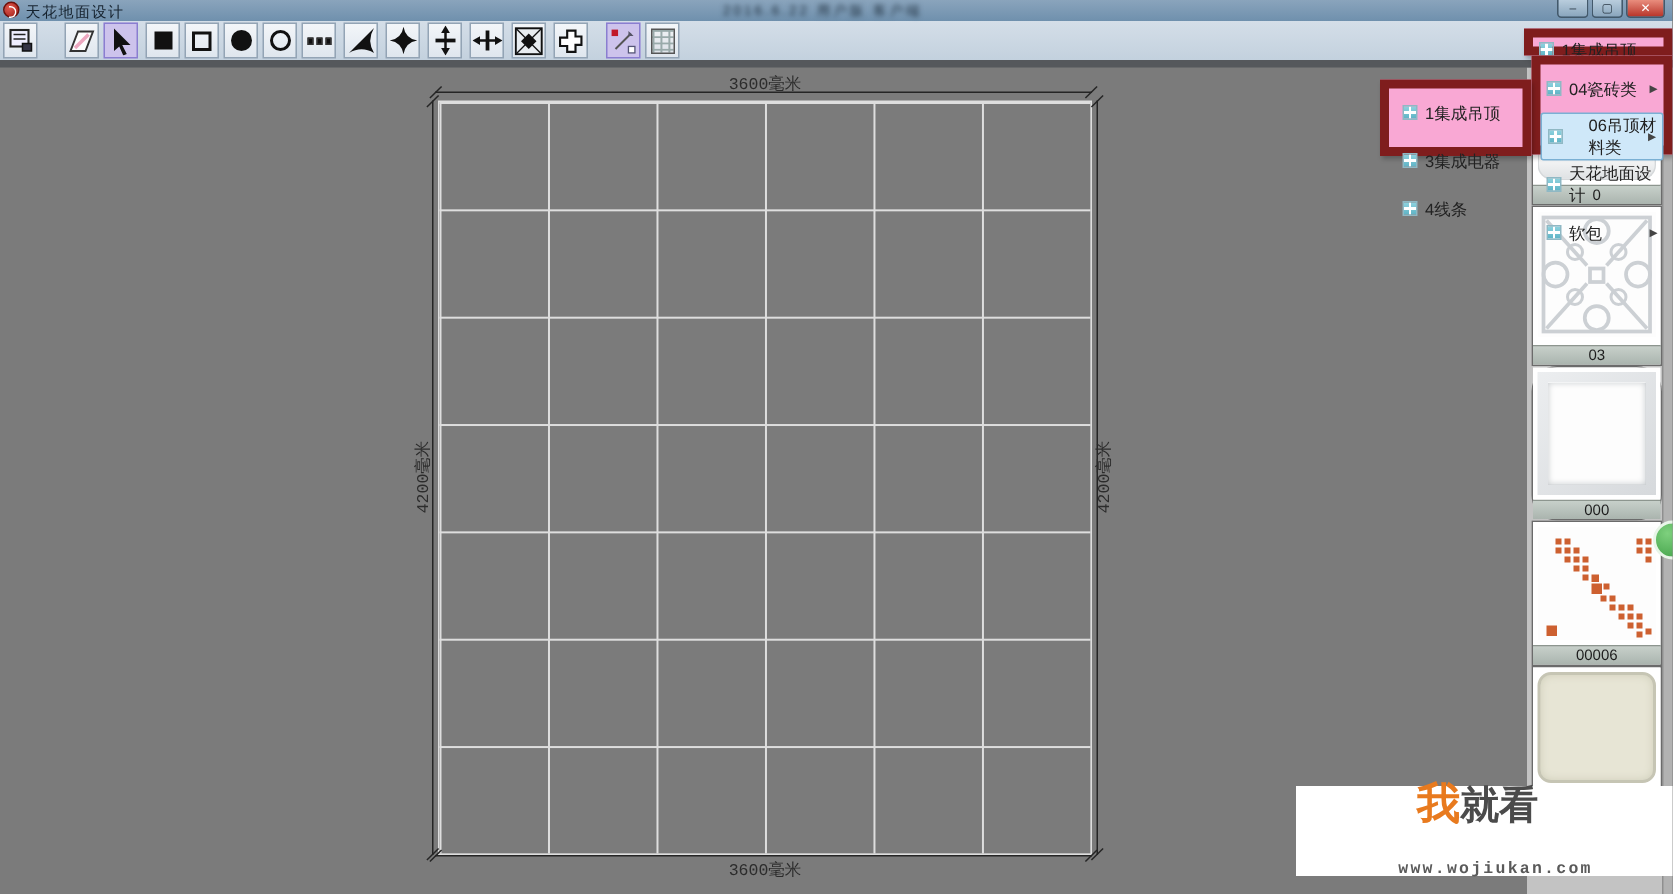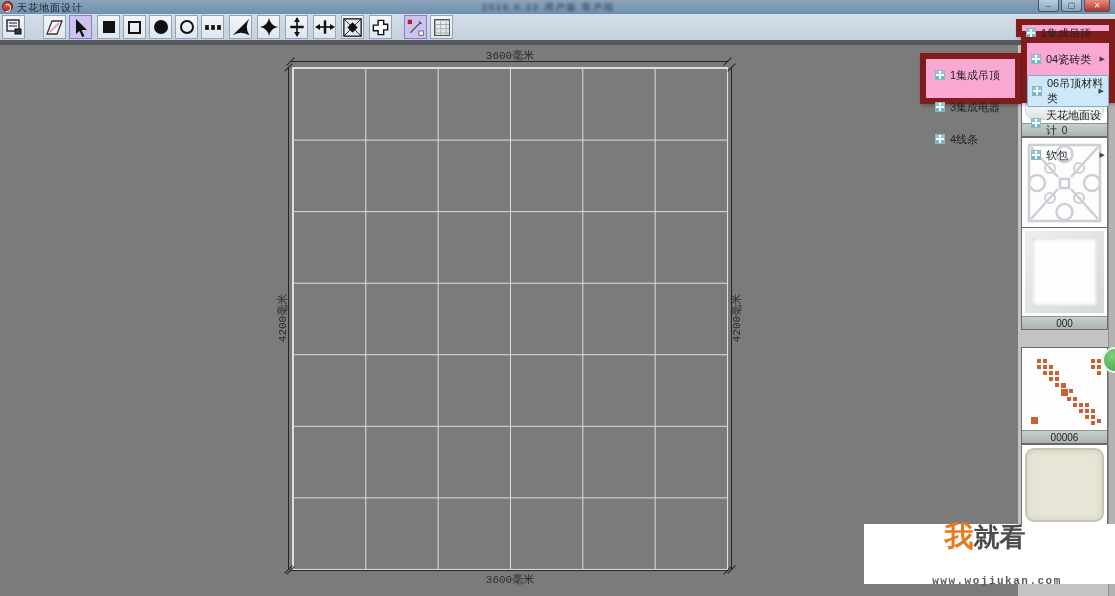--- a/index.html
+++ b/index.html
@@ -95,21 +95,21 @@
   .green-btn { position:absolute; left:1102px; top:347px; width:26px; height:26px; border-radius:50%;
     background:radial-gradient(circle at 35% 30%, #7ed07e, #3d9e44); border:2px solid #e8f5e8; z-index:7; }
 
   
   .menu { position:absolute; background:#f9a8d4; border:6px solid #7f1d1d; box-shadow:1px 2px 3px rgba(0,0,0,.25); z-index:40; }
   .menu-a { left:1016px; top:19px; width:99px; height:18px; }
   .menu-b { left:1021px; top:37px; width:94px; height:66px; }
   .submenu { left:920px; top:53px; width:101px; height:51px; }
   .mrow { position:relative; height:32px; display:flex; align-items:center; font-size:11px; color:#222; padding-left:4px; }
   .menu-a .mrow { height:16px; }
-  .mrow.hl { background:#cfe8f9; border:1px solid #7ab0d4; border-radius:2px; }
+  .mrow.hl { background:#cfe8f9; border:1px solid #7ab0d4; border-radius:2px;gap:12px; }
   .tile-icon { width:10px; height:10px; flex:0 0 auto; margin-right:5px; border:1px solid #8fb8c4;
     background-image:linear-gradient(to right, transparent 40%, #fff 40% 60%, transparent 60%),
                      linear-gradient(to bottom, transparent 40%, #fff 40% 60%, transparent 60%),
                      linear-gradient(#8ed2de,#5fb4c6);
   }
   .marrow { position:absolute; right:4px; font-size:7px; color:#444; }
   .submenu .mrow { padding-left:9px; }
 </style>
 </head>
 <body>
@@ -259,21 +259,21 @@
         <circle cx="67" cy="42" r="8" fill="none" stroke="#ccd0d4" stroke-width="2.5"></circle>
         <circle cx="25" cy="27" r="5" fill="none" stroke="#ccd0d4" stroke-width="2"></circle>
         <circle cx="54" cy="27" r="5" fill="none" stroke="#ccd0d4" stroke-width="2"></circle>
         <circle cx="25" cy="57" r="5" fill="none" stroke="#ccd0d4" stroke-width="2"></circle>
         <circle cx="54" cy="57" r="5" fill="none" stroke="#ccd0d4" stroke-width="2"></circle>
       </svg>
     </div>
     <div class="slabel">03</div>
   </div>
 
-  <div class="sitem" style="top:182px;">
+  <div class="sitem" style="top:199px;border-radius:17px;">
     <div class="thumb" style="height:88px;">
       <div class="thumb2-outer">
           <div class="thumb2-inner"></div>
         </div>
     </div>
     <div class="slabel">000</div>
   </div>
 
   <div class="sitem" style="top:302px;">
     <div class="thumb" style="height:82px;">

